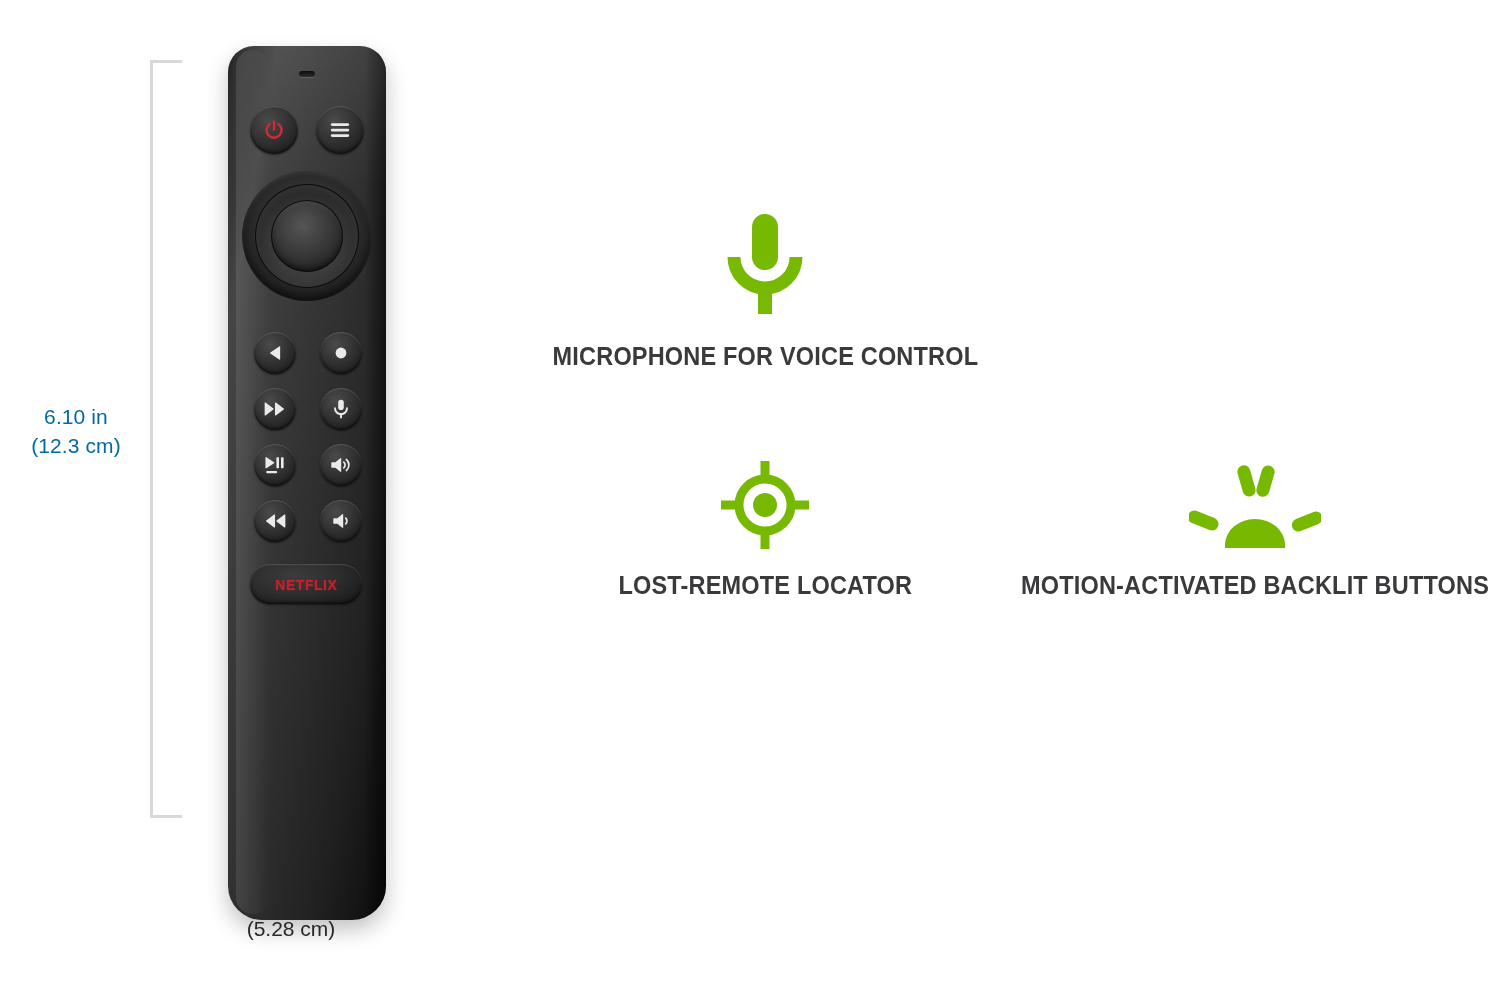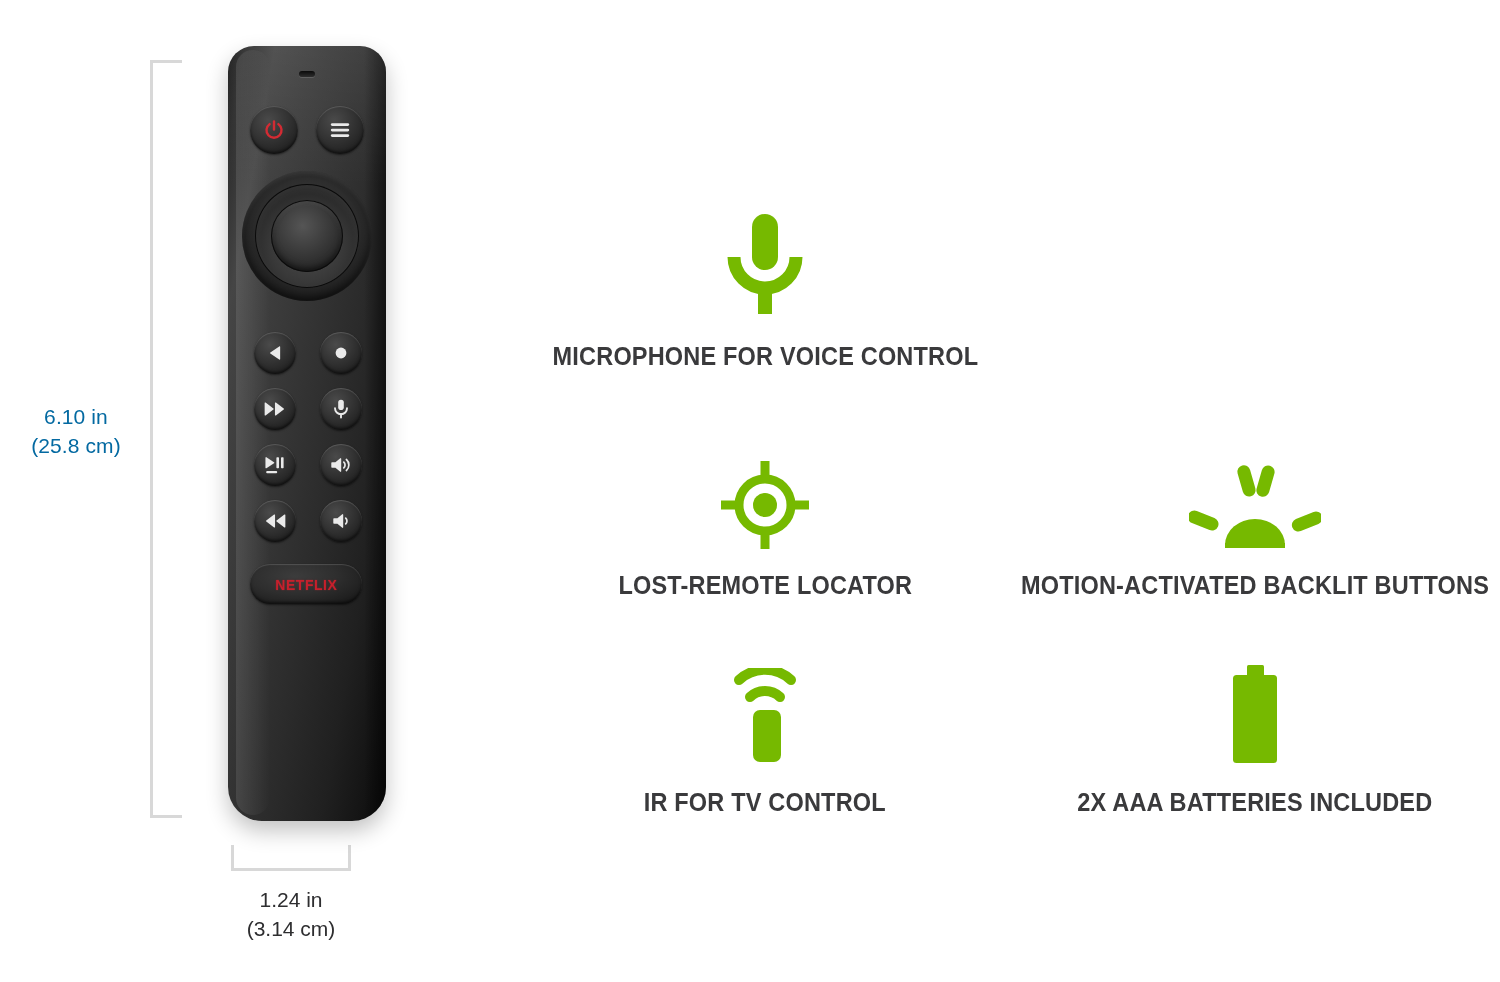--- a/index.html
+++ b/index.html
@@ -50,21 +50,21 @@
     text-align:center;
     color:#2e2e30;
     font-size:21px;
     line-height:29px;
   }
 
   
   .remote{
     position:absolute;
     left:228px;top:46px;
-    width:158px;height:775px;
+    width:158px;height:874px;
   }
   .remote-body{
     position:absolute;inset:0;
     border-radius:26px 26px 34px 34px;
     background:
       linear-gradient(100deg,
         #141414 0%,
         #2c2c2c 6%,
         #454545 16%,
         #3a3a3a 34%,
@@ -204,27 +204,27 @@
   .row-gap-2{height:46px;}
 </style>
 </head>
 <body>
 
 <div class="page">
 
   <div class="dim-v-bracket"></div>
   <div class="dim-v-label">
     <div>6.10 in</div>
-    <div>(25.8 cm)</div>
+    <div>(12.3 cm)</div>
   </div>
 
   <div class="dim-h-bracket"></div>
   <div class="dim-h-label">
     <div>1.24 in</div>
-    <div>(3.14 cm)</div>
+    <div>(5.28 cm)</div>
   </div>
 
   <div class="remote">
     <div class="remote-body">
       <div class="remote-gloss"></div>
       <div class="remote-edge-right"></div>
     </div>
 
     <div class="mic-slot"></div>
 
@@ -355,40 +355,16 @@
             <rect x="112" y="46" width="13" height="32" rx="6.5" fill="#76b900" transform="rotate(68 118 62)"></rect>
           </svg>
         </div>
         <div class="feature-label">MOTION-ACTIVATED BACKLIT BUTTONS</div>
       </div>
 
     </div>
 
     <div class="row-gap-2"></div>
 
-    <div class="feature-row">
-
-      <div class="feature">
-        <div class="feature-icon">
-          <svg width="82" height="100" viewBox="0 0 82 100">
-            <rect x="29" y="42" width="28" height="52" rx="7" fill="#76b900"></rect>
-            <path d="M26 29 a22 22 0 0 1 30 0" fill="none" stroke="#76b900" stroke-width="10" stroke-linecap="round"></path>
-            <path d="M15 12 a38 38 0 0 1 52 0" fill="none" stroke="#76b900" stroke-width="10" stroke-linecap="round"></path>
-          </svg>
-        </div>
-        <div class="feature-label">IR FOR TV CONTROL</div>
-      </div>
-
-      <div class="feature">
-        <div class="feature-icon">
-          <svg width="56" height="104" viewBox="0 0 56 104">
-            <rect x="20" y="1" width="17" height="12" rx="1.5" fill="#76b900"></rect>
-            <rect x="6" y="11" width="44" height="88" rx="3.5" fill="#76b900"></rect>
-          </svg>
-        </div>
-        <div class="feature-label">2X AAA BATTERIES INCLUDED</div>
-      </div>
-
-    </div>
 
   </div>
 
 </div>
 
 </body></html>

